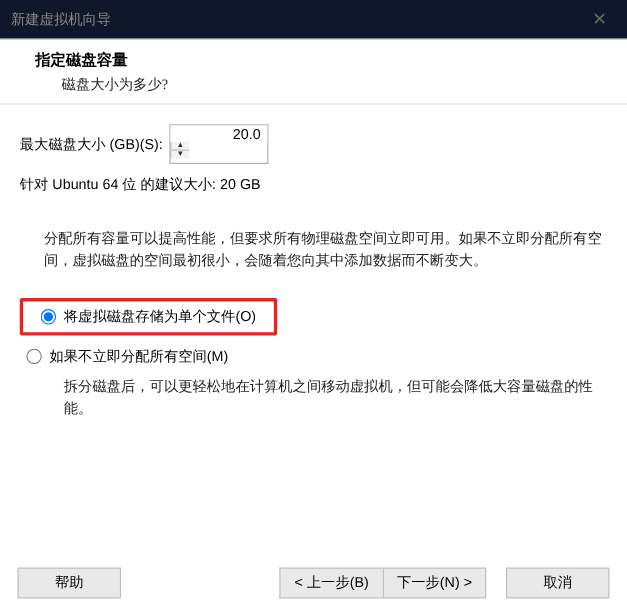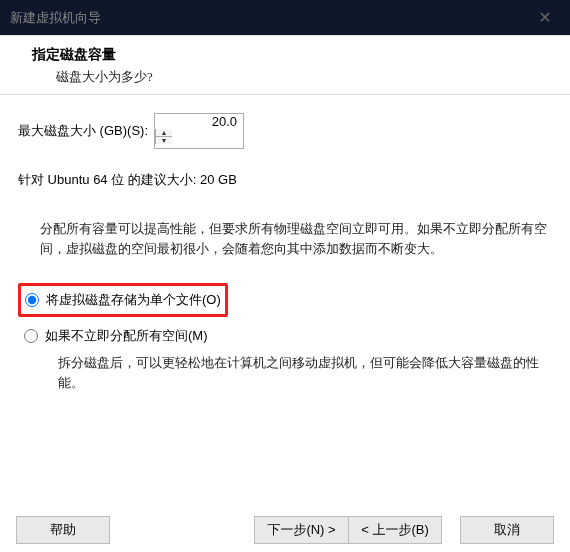--- a/index.html
+++ b/index.html
@@ -47,21 +47,21 @@
       font-size: 13px;
       color: #222;
     }
     .content {
       padding: 18px 18px 0 18px;
     }
     .row-disk {
       display: flex;
       align-items: center;
       gap: 6px;
-      margin-bottom: 22px;
+      margin-bottom: 10px;
     }
     .row-disk .label {
       font-size: 13px;
     }
     .spinner {
       display: flex;
       align-items: stretch;
       height: 36px;
       border: 1px solid #aaa;
       background: #fff;
@@ -124,21 +124,21 @@
       margin-bottom: 4px;
       font-size: 13px;
     }
     .radio-row input[type=radio] {
       width: 14px; height: 14px;
     }
     .highlight {
       border: 3px solid #f02020;
       border-radius: 2px;
       display: inline-flex;
-      padding: 5px 4px;
+      padding: 5px 16px;
     }
     .radio-desc {
       margin-left: 40px;
       font-size: 13px;
       line-height: 1.55;
       color: #222;
       margin-top: 4px;
     }
     .footer {
       position: absolute;
@@ -207,17 +207,17 @@
     </label>
     <div class="radio-desc">拆分磁盘后，可以更轻松地在计算机之间移动虚拟机，但可能会降低大容量磁盘的性能。</div>
   </div>
 
 </div>
 
 <div class="footer">
   <button class="btn">帮助</button>
   <div class="spacer"></div>
   <div class="btn-group">
+    <button class="btn">&lt; 上一步(B)</button>
     <button class="btn">下一步(N) &gt;</button>
-    <button class="btn">&lt; 上一步(B)</button>
   </div>
   <button class="btn btn-cancel">取消</button>
 </div>
 
 </body></html>

